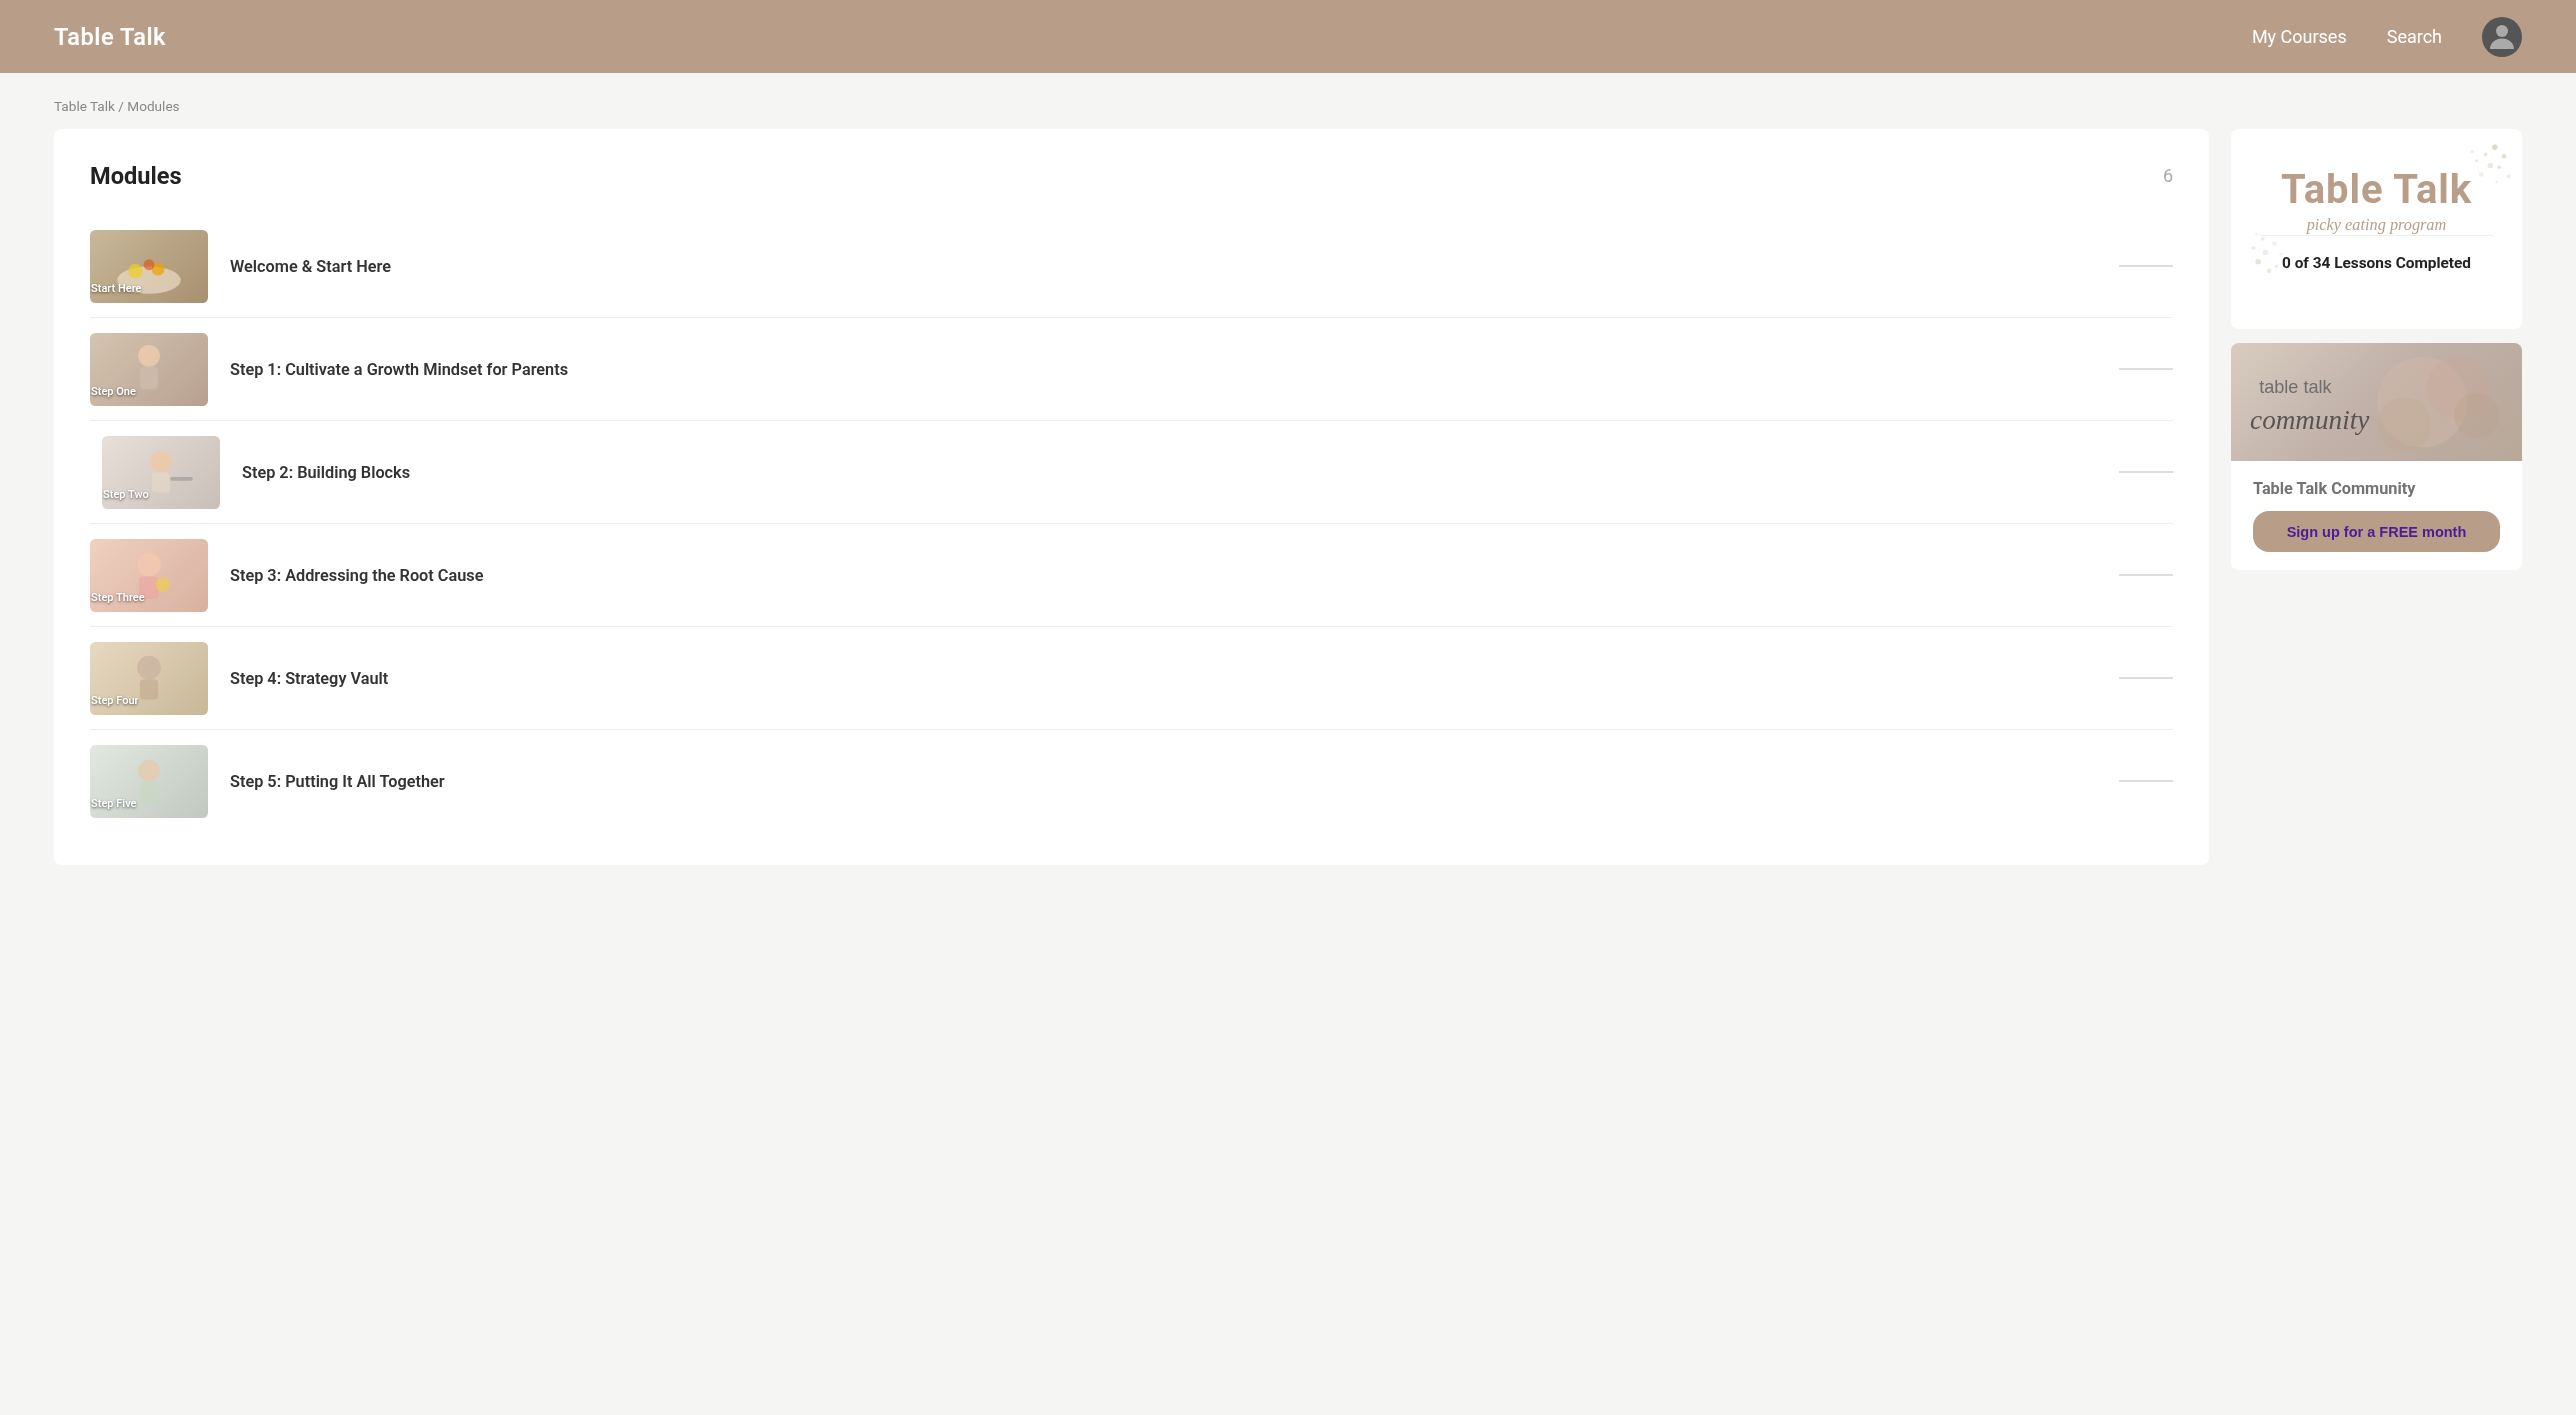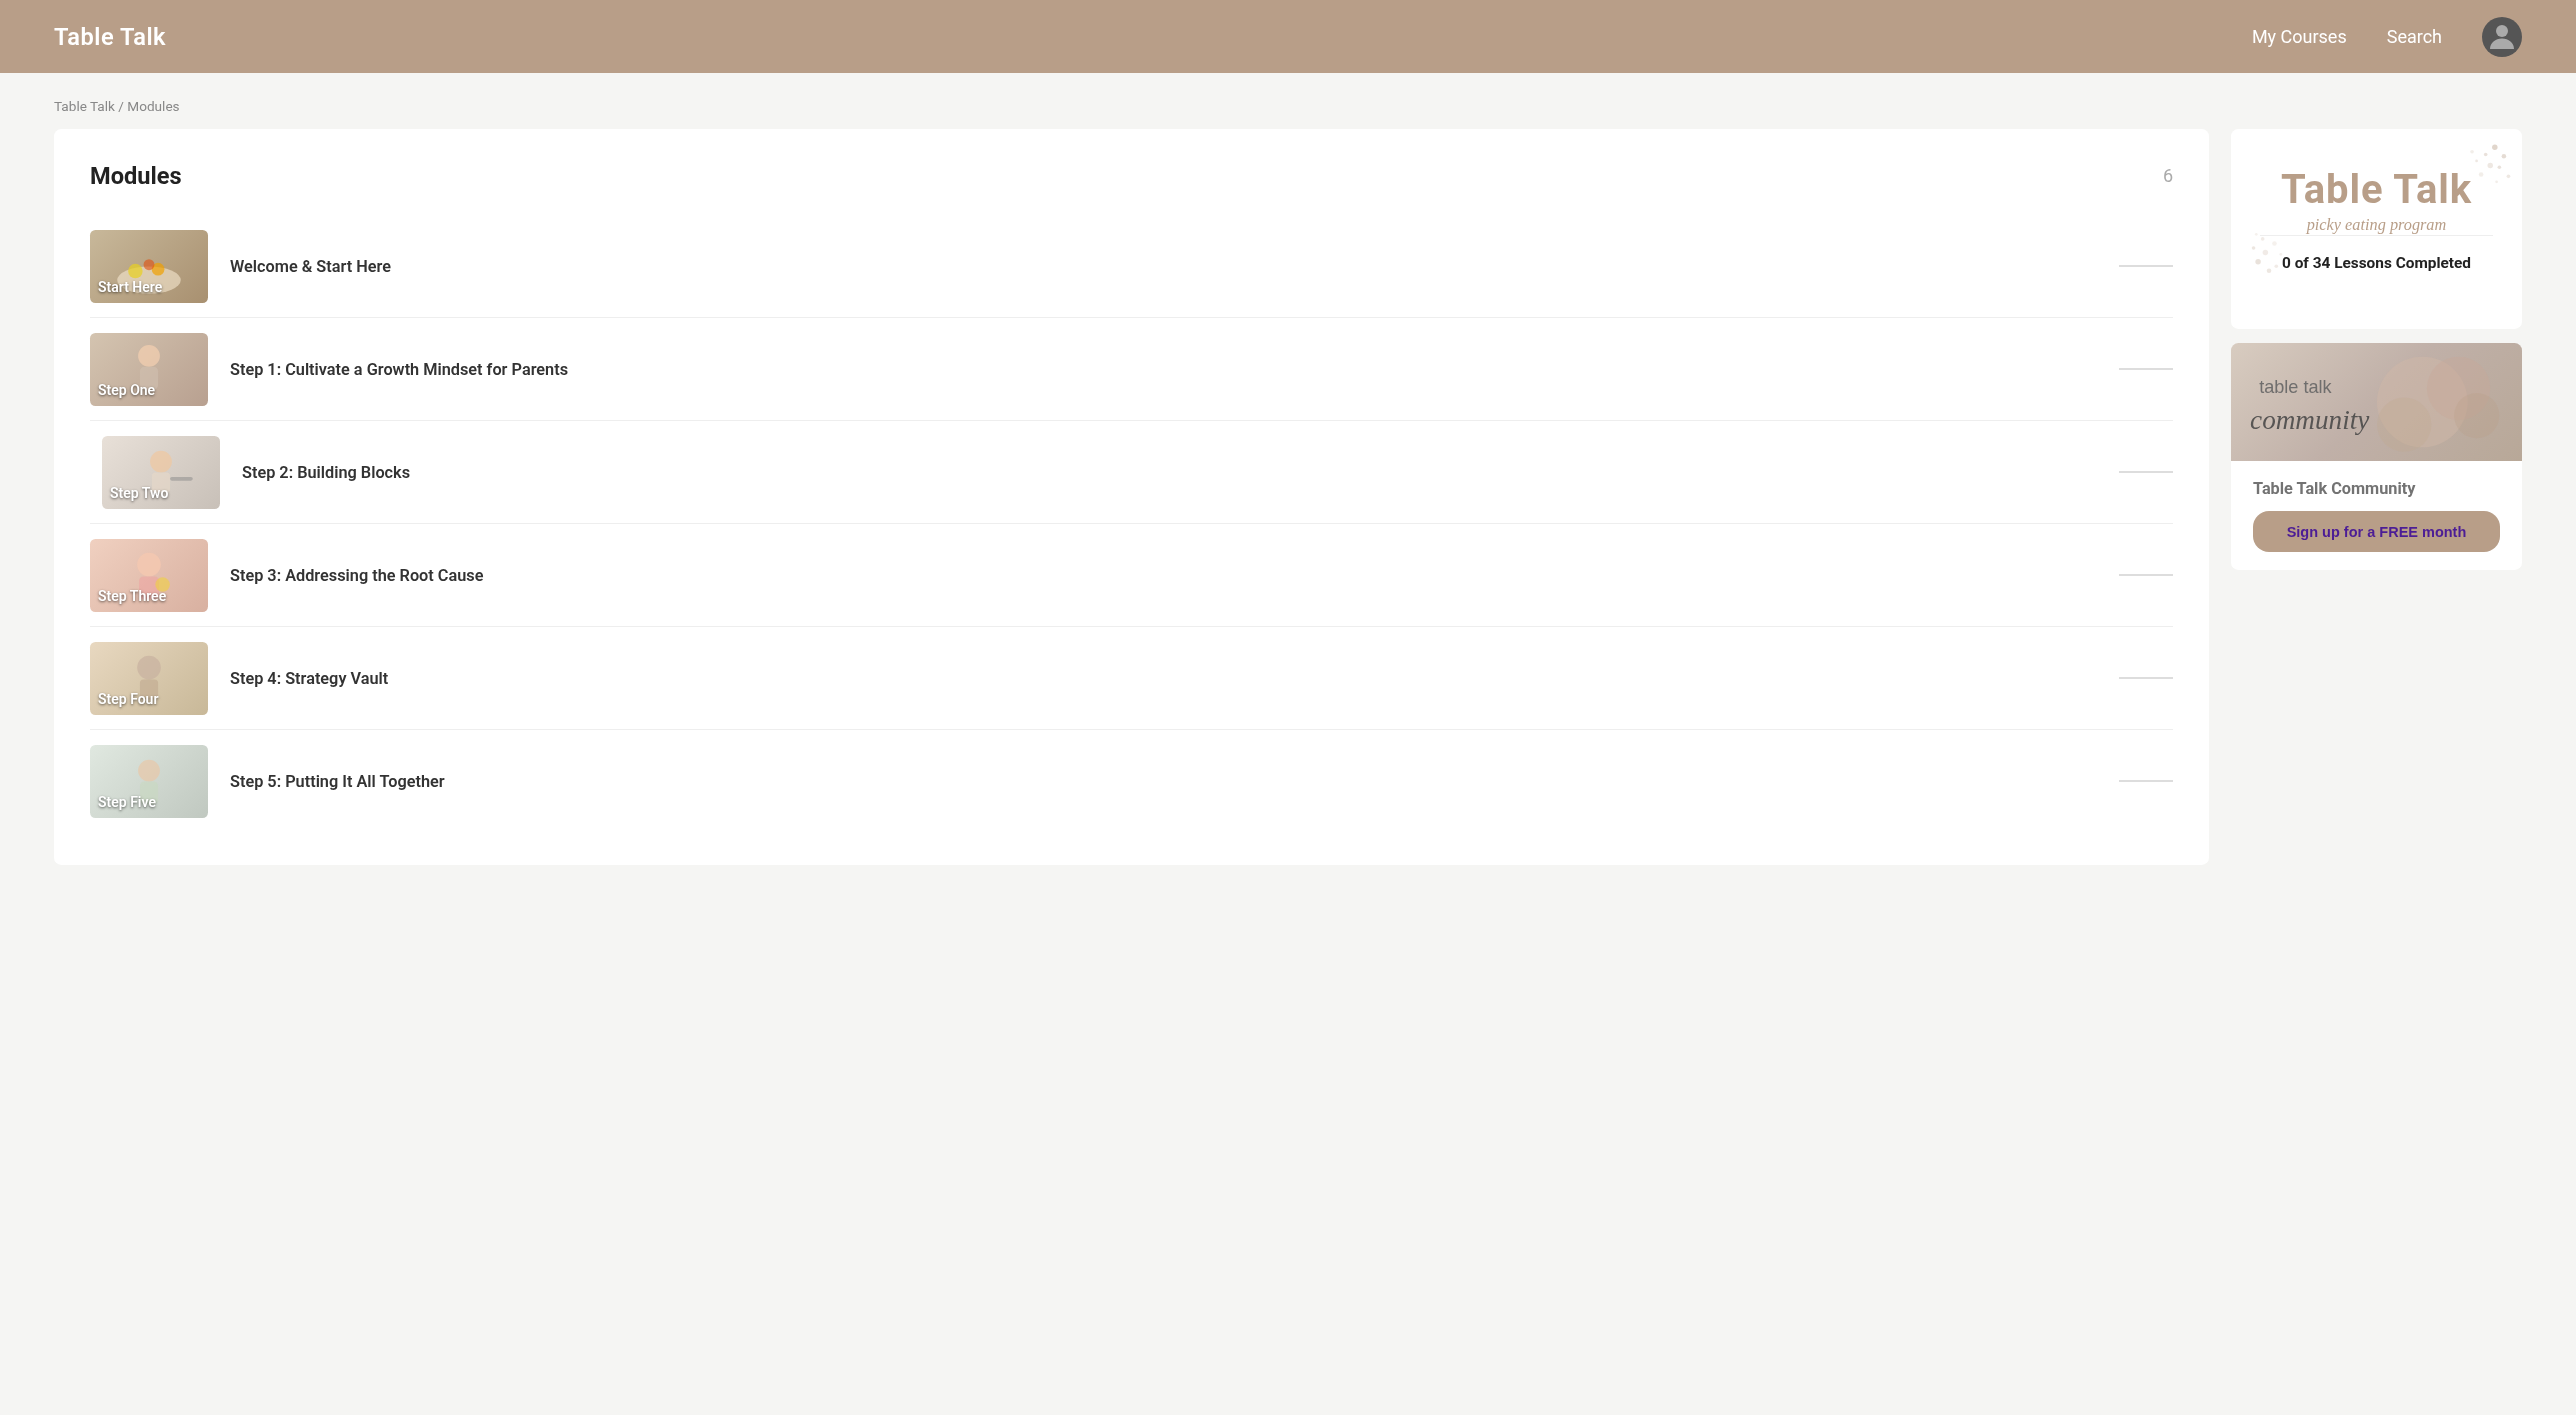--- a/index.html
+++ b/index.html
@@ -127,23 +127,23 @@
       border-radius: 5.4px;
       overflow: hidden;
       flex-shrink: 0;
       position: relative;
       background: #ddd;
     }
 
     .module-thumbnail-label {
       position: absolute;
       bottom: 7.3px;
-      left: 8px;
+      left: 1px;
       color: white;
-      font-size: 14px;
+      font-size: 11px;
       font-weight: 600;
       text-shadow: 0 0.9px 2.7px rgba(0,0,0,0.6);
     }
 
     .thumb-start-here {
       background: linear-gradient(135deg, #c8b89a 0%, #a89070 100%);
     }
 
     .thumb-step-one {
       background: linear-gradient(135deg, #d4c4b0 0%, #b8a090 100%);

